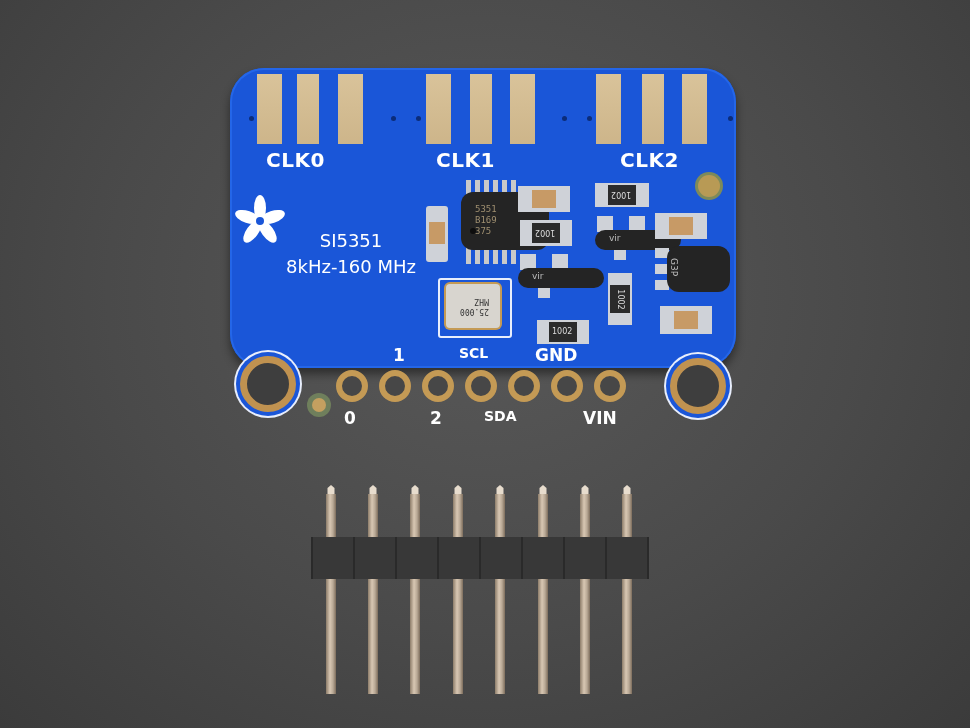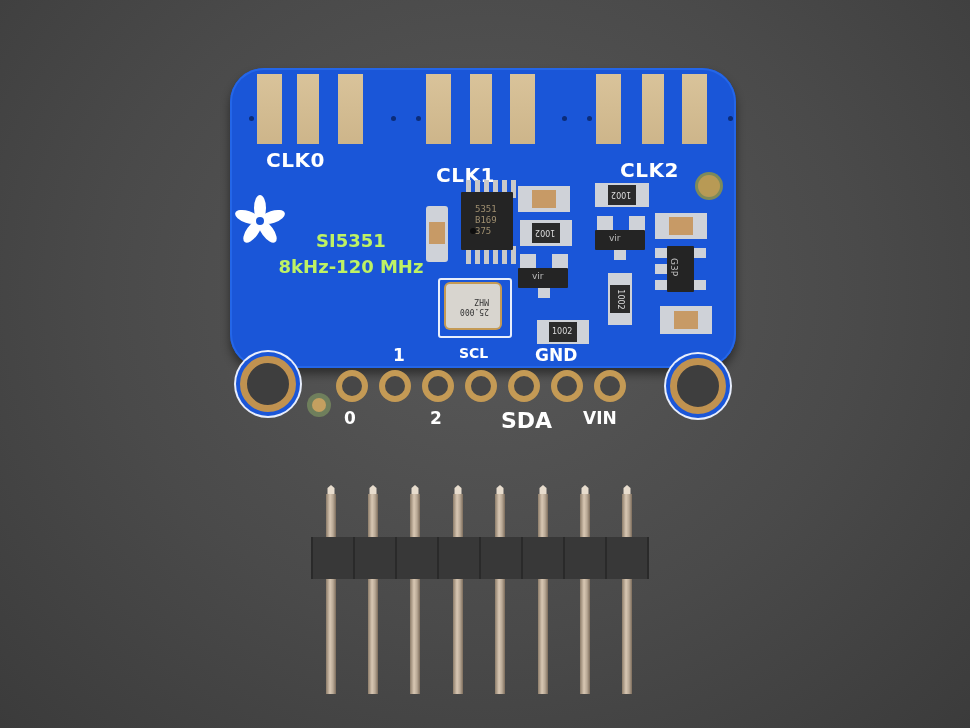--- a/index.html
+++ b/index.html
@@ -5,26 +5,26 @@
   html,body{margin:0;padding:0;}
   body{width:970px;height:728px;overflow:hidden;position:relative;
     background:radial-gradient(ellipse at 50% 40%, #595959 0%, #4a4a4a 55%, #3b3b3b 100%);
     font-family:"DejaVu Sans", sans-serif;}
   .abs{position:absolute;}
   .board{left:230px;top:68px;width:506px;height:300px;background:#1a56d8;border-radius:34px;
     box-shadow:0 6px 10px rgba(0,0,0,.45), inset 0 0 0 2px #2466e8;}
   .pad{background:linear-gradient(#d9c39a,#cdb58a);width:25px;height:70px;top:6px;}
   .silk{color:#ffffff;font-weight:bold;}
   .lbl{font-size:20px;letter-spacing:.5px;}
-  .desc{font-size:18px;font-weight:bold;color:#bef264;text-align:center;line-height:25.5px;}
+  .desc{font-size:18px;font-weight:normal;color:#ffffff;text-align:center;line-height:25.5px;}
   .hole{border-radius:50%;background:#474747;border:6px solid #c49a55;box-sizing:border-box;}
   .mount{border-radius:50%;background:#3e3e3e;border:7px solid #c09250;box-sizing:border-box;
     box-shadow:0 0 0 4px #1a56d8, 0 0 0 6px #e8eefc;}
   .via{width:5px;height:5px;border-radius:50%;background:#0b2c7a;}
-  .chip{background:#242424;border-radius:1px;}
+  .chip{background:#242424;border-radius:12px;padding-left:36px;}
   .smd{background:#2b2b2b;}
   .cap{background:#c79a66;}
   .tin{background:#cfd2d8;}
   .pin{width:10px;background:linear-gradient(90deg,#8d7d6a,#d8c7b3 40%,#b9a996 70%,#7d6d5c);}
   .pintip{width:10px;height:10px;background:#e7dccd;clip-path:polygon(15% 100%,15% 30%,50% 0,85% 30%,85% 100%);}
   .housing{left:311px;top:537px;width:338px;height:42px;background:#2a2a2a;}
   .seg{top:0;width:40px;height:42px;background:#383838;}
   .tiny{font-size:7px;font-family:"DejaVu Sans Mono", monospace;color:#b7a98a;}
 </style>
 </head>
@@ -45,39 +45,39 @@
   <div class="abs pad" style="left:452px"></div>
 
   <div class="abs via" style="left:19px;top:48px"></div>
   <div class="abs via" style="left:161px;top:48px"></div>
   <div class="abs via" style="left:186px;top:48px"></div>
   <div class="abs via" style="left:332px;top:48px"></div>
   <div class="abs via" style="left:357px;top:48px"></div>
   <div class="abs via" style="left:498px;top:48px"></div>
 
   <div class="abs silk lbl" style="left:36px;top:80px">CLK0</div>
-  <div class="abs silk lbl" style="left:206px;top:95px">CLK1</div>
-  <div class="abs silk lbl" style="left:390px;top:90px">CLK2</div>
+  <div class="abs silk lbl" style="left:206px;top:80px">CLK1</div>
+  <div class="abs silk lbl" style="left:390px;top:80px">CLK2</div>
 
   <div class="abs" style="left:468px;top:107px;width:22px;height:22px;border-radius:50%;background:#b89a55;box-shadow:0 0 0 3px #7d8a5a;"></div>
 
   <svg class="abs" style="left:4px;top:126px" width="52" height="50" viewBox="0 0 52 50">
     <g fill="#ffffff">
       <ellipse cx="26" cy="14" rx="6" ry="13"></ellipse>
       <ellipse cx="26" cy="14" rx="6" ry="13" transform="rotate(72 26 27)"></ellipse>
       <ellipse cx="26" cy="14" rx="6" ry="13" transform="rotate(144 26 27)"></ellipse>
       <ellipse cx="26" cy="14" rx="6" ry="13" transform="rotate(216 26 27)"></ellipse>
       <ellipse cx="26" cy="14" rx="6" ry="13" transform="rotate(288 26 27)"></ellipse>
     </g>
     <circle cx="26" cy="27" r="4" fill="#1a56d8"></circle>
   </svg>
 
   <div class="abs desc" style="left:36px;top:160px;width:170px">
     <div>SI5351</div>
-    <div>8kHz-120 MHz</div>
+    <div>8kHz-160 MHz</div>
   </div>
 
   <div class="abs tin" style="left:196px;top:138px;width:22px;height:56px;border-radius:3px">
     <div class="abs cap" style="left:3px;top:16px;width:16px;height:22px"></div>
   </div>
 
   <div class="abs" style="left:236px;top:112px;width:50px;height:18px;background:repeating-linear-gradient(90deg,#c9c9c9 0 5px,transparent 5px 9px)"></div>
   <div class="abs" style="left:236px;top:178px;width:50px;height:18px;background:repeating-linear-gradient(90deg,#c9c9c9 0 5px,transparent 5px 9px)"></div>
 
   <div class="abs chip" style="left:231px;top:124px;width:52px;height:58px">
@@ -161,21 +161,21 @@
   <div class="abs hole" style="left:106px;top:302px;width:32px;height:32px"></div>
   <div class="abs hole" style="left:149px;top:302px;width:32px;height:32px"></div>
   <div class="abs hole" style="left:192px;top:302px;width:32px;height:32px"></div>
   <div class="abs hole" style="left:235px;top:302px;width:32px;height:32px"></div>
   <div class="abs hole" style="left:278px;top:302px;width:32px;height:32px"></div>
   <div class="abs hole" style="left:321px;top:302px;width:32px;height:32px"></div>
   <div class="abs hole" style="left:364px;top:302px;width:32px;height:32px"></div>
 
   <div class="abs silk" style="left:114px;top:340px;font-size:17px">0</div>
   <div class="abs silk" style="left:200px;top:340px;font-size:17px">2</div>
-  <div class="abs silk" style="left:271px;top:340px;font-size:22px">SDA</div>
+  <div class="abs silk" style="left:254px;top:340px;font-size:14px">SDA</div>
   <div class="abs silk" style="left:353px;top:340px;font-size:17px">VIN</div>
 
   <div class="abs" style="left:82px;top:330px;width:14px;height:14px;border-radius:50%;background:#c4a060;box-shadow:0 0 0 5px #6f7f5c"></div>
 
   <div class="abs mount" style="left:10px;top:288px;width:56px;height:56px"></div>
   <div class="abs mount" style="left:440px;top:290px;width:56px;height:56px"></div>
 </div>
 
 <div>
 

